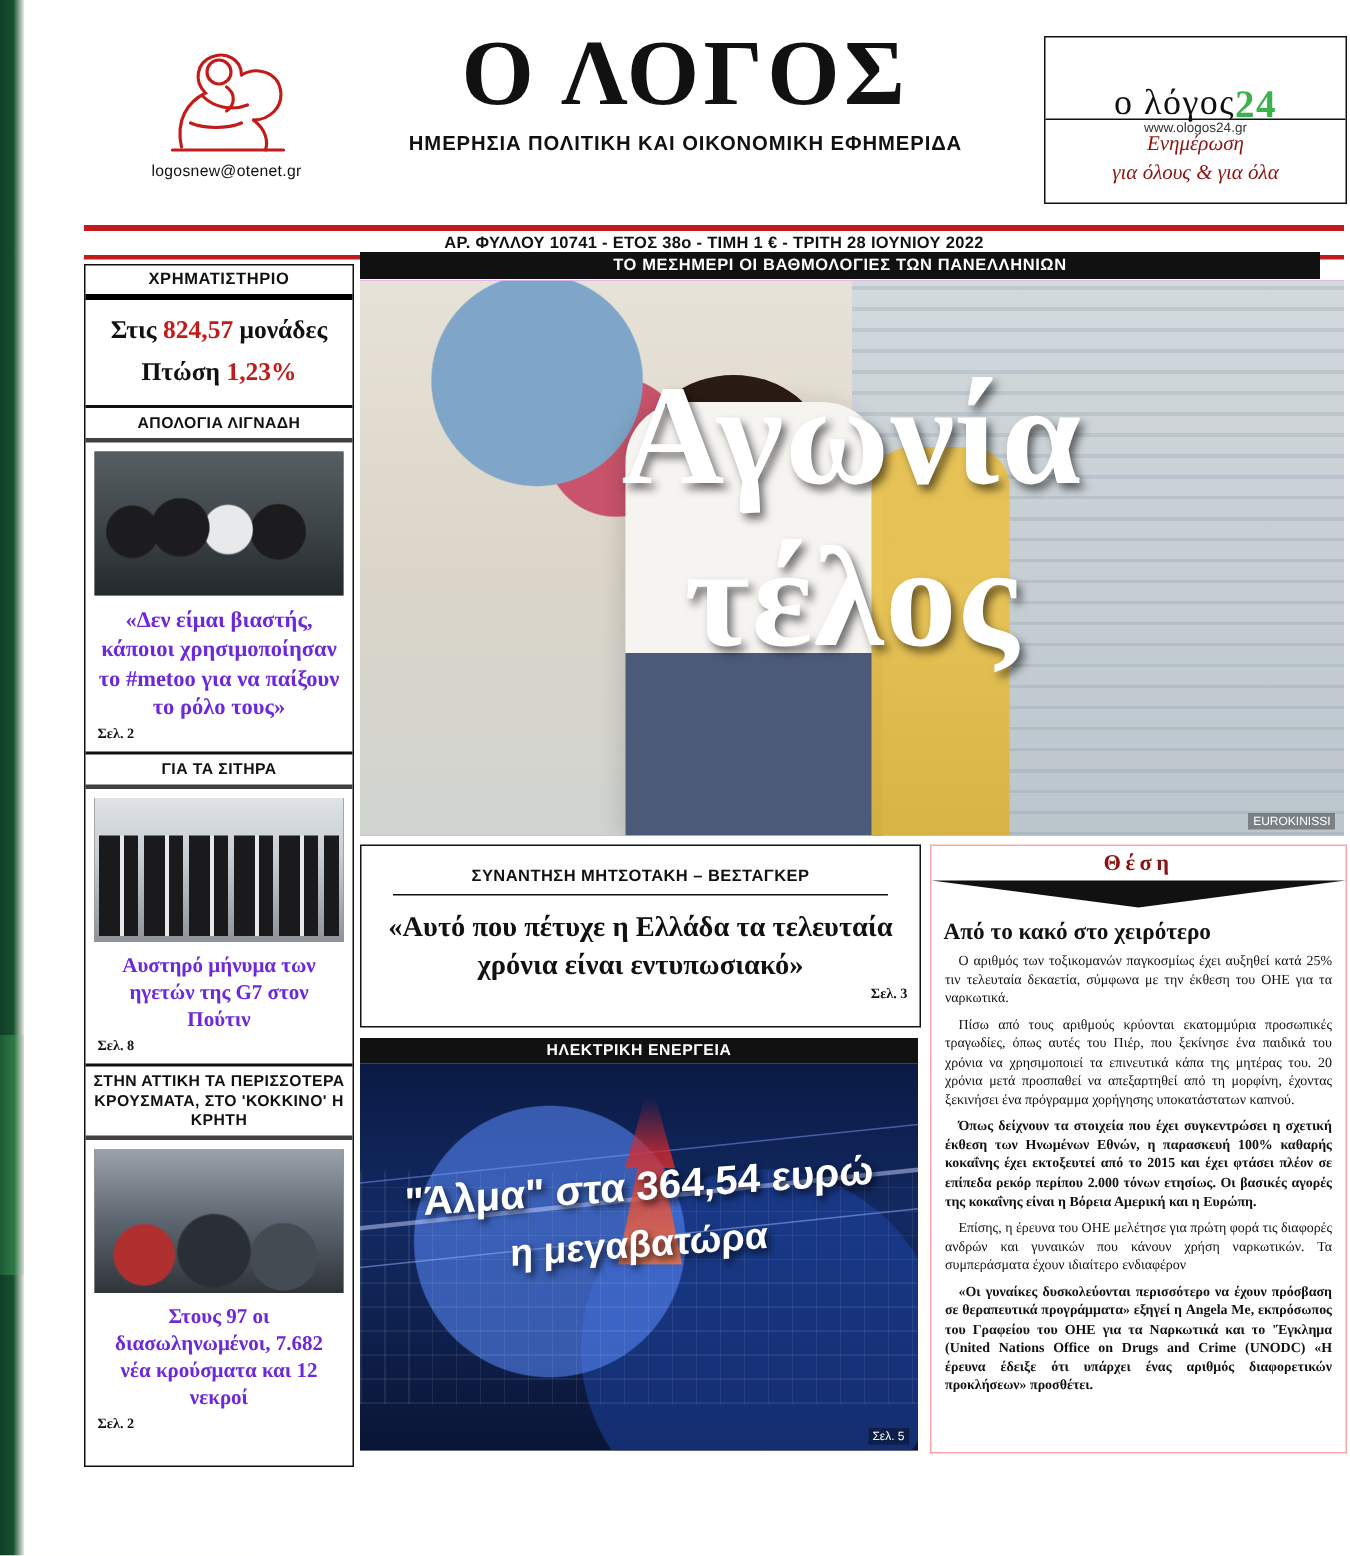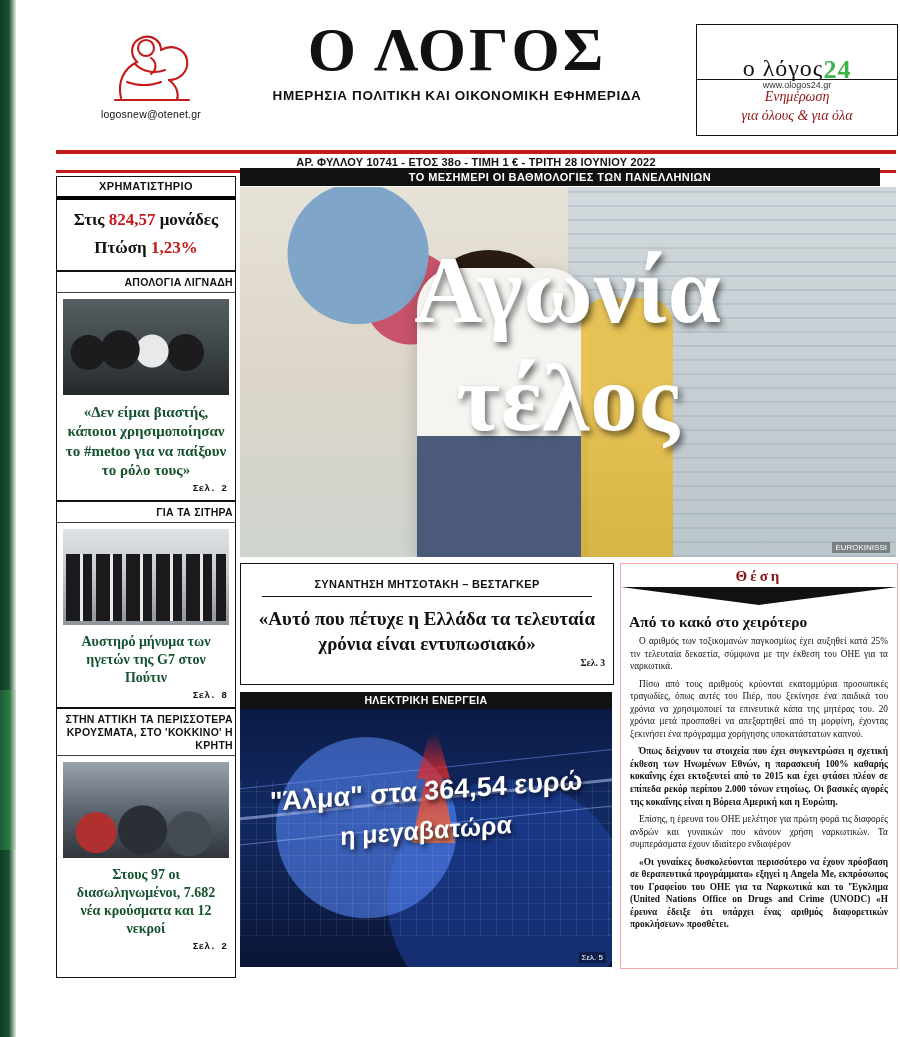--- a/index.html
+++ b/index.html
@@ -188,49 +188,48 @@
     font-family: "Liberation Serif", serif;
     font-size: 17px;
     font-weight: 700;
     color: #111;
   }
   .v-red { color: #c31a1a; }
   .sub-head {
     font-family: "Liberation Sans", sans-serif;
     font-size: 10.5px;
     font-weight: 700;
-    text-align: right;
+    text-align: center;
     letter-spacing: 0.3px;
     padding: 4px 2px 3px;
-    border-bottom: 1px solid #404040;
+    border-bottom: 3px solid #404040;
     line-height: 1.25;
     color: #111;
   }
   .cell-photo {
     height: 96px;
     margin: 6px 6px 4px;
     position: relative;
     overflow: hidden;
     background: #2b2b2b;
   }
   .cell-cap {
     font-family: "Liberation Serif", serif;
     font-size: 15px;
     font-weight: 700;
     text-align: center;
     line-height: 1.28;
     padding: 4px 8px 2px;
-    color: #14532d;
+    color: #6d28d9;
   }
   .cell-cap.small { font-size: 14px; }
   .page-ref {
-    font-family: Liberation Mono, monospace;
+    font-family: Liberation Serif, serif;
     font-size: 9.5px;
     font-weight: 700;
-    text-align: right;
     padding: 1px 8px 6px;
     color: #111;
   }
   .divider { border-top: 2px solid #111; }
 
   
   .lead-head {
     position: absolute;
     left: 224px; top: 168px;
     width: 640px; height: 18px;

